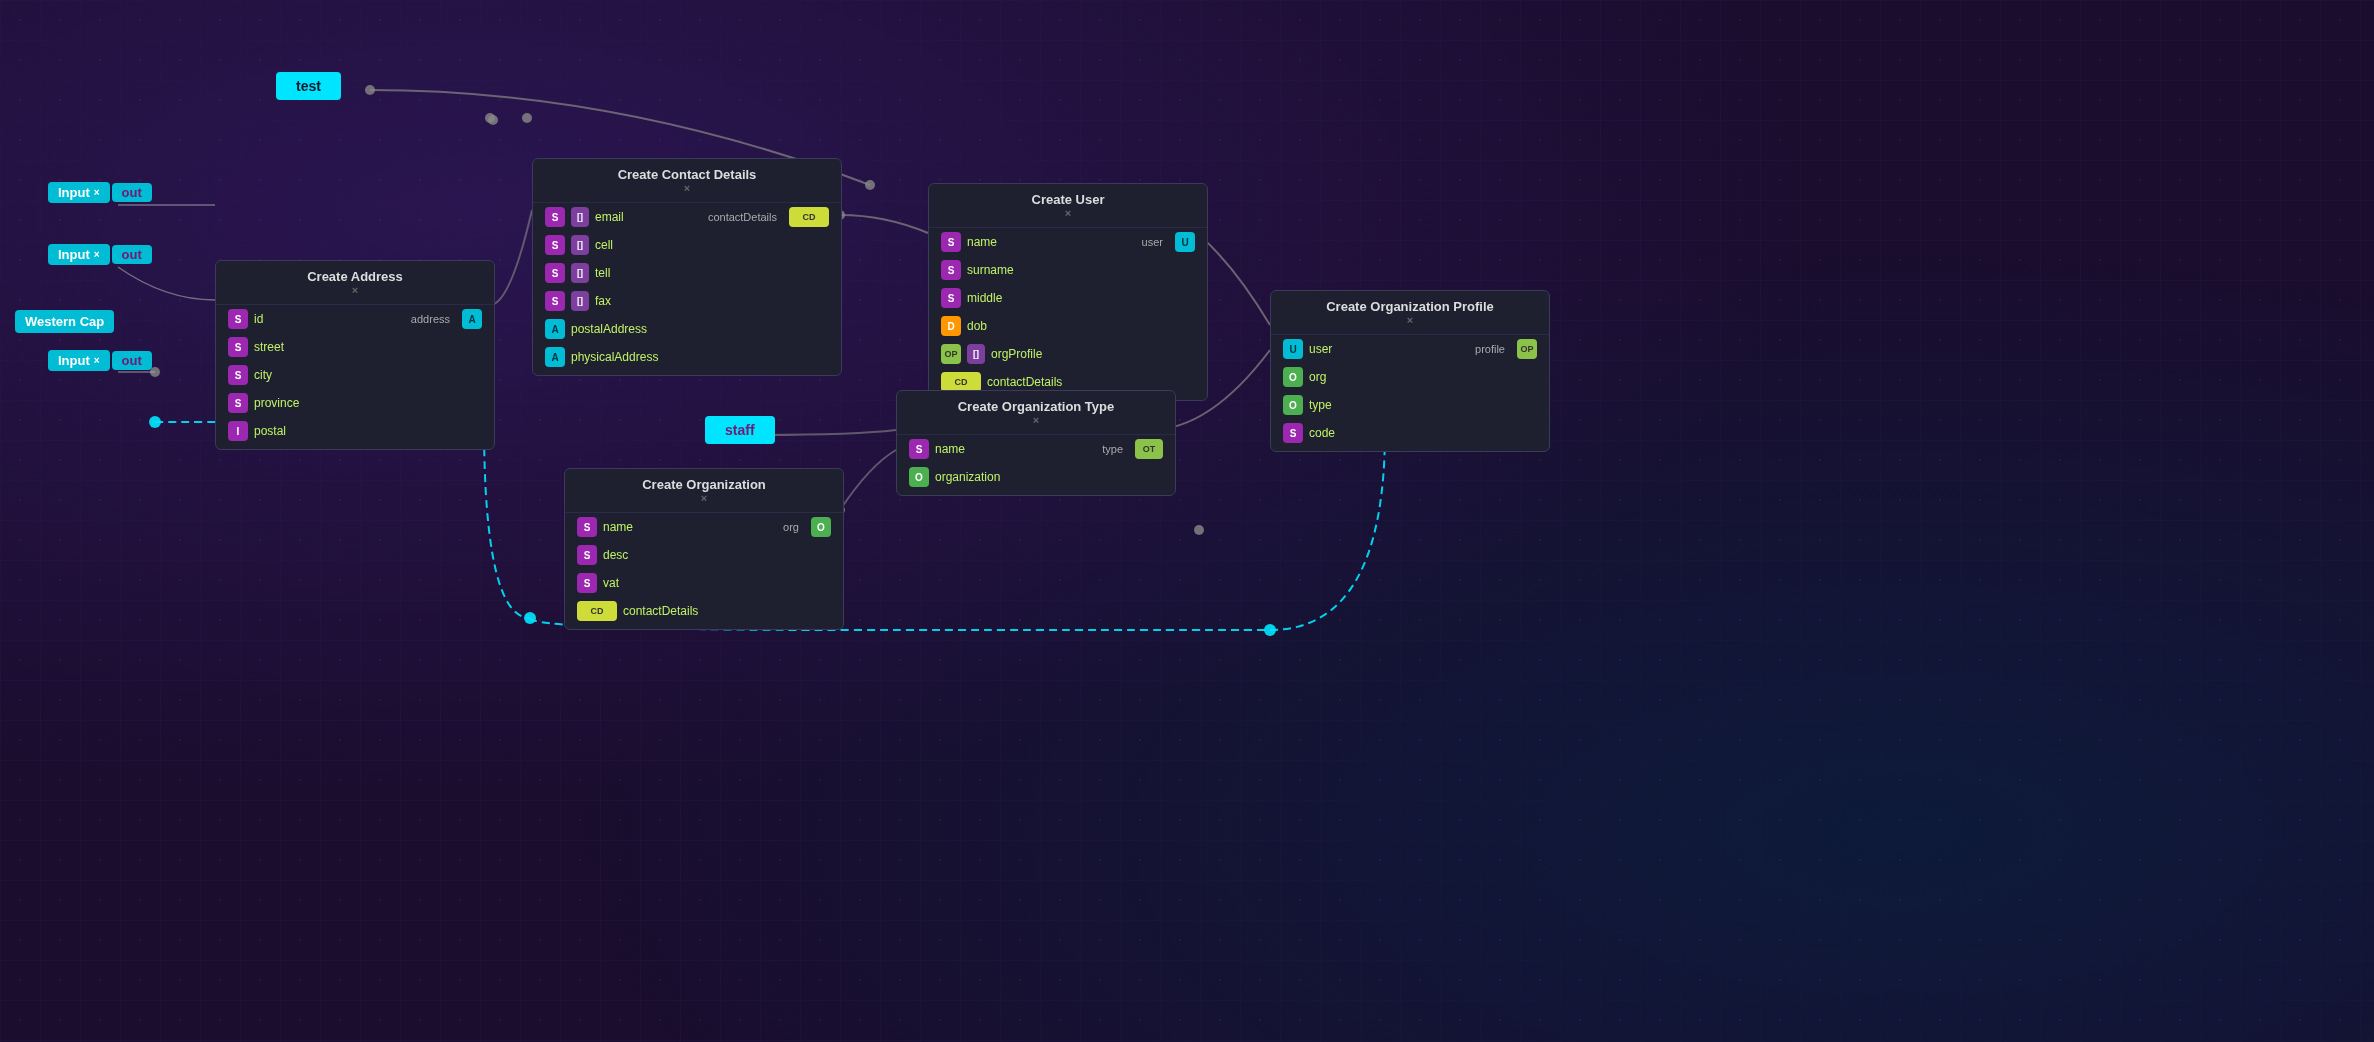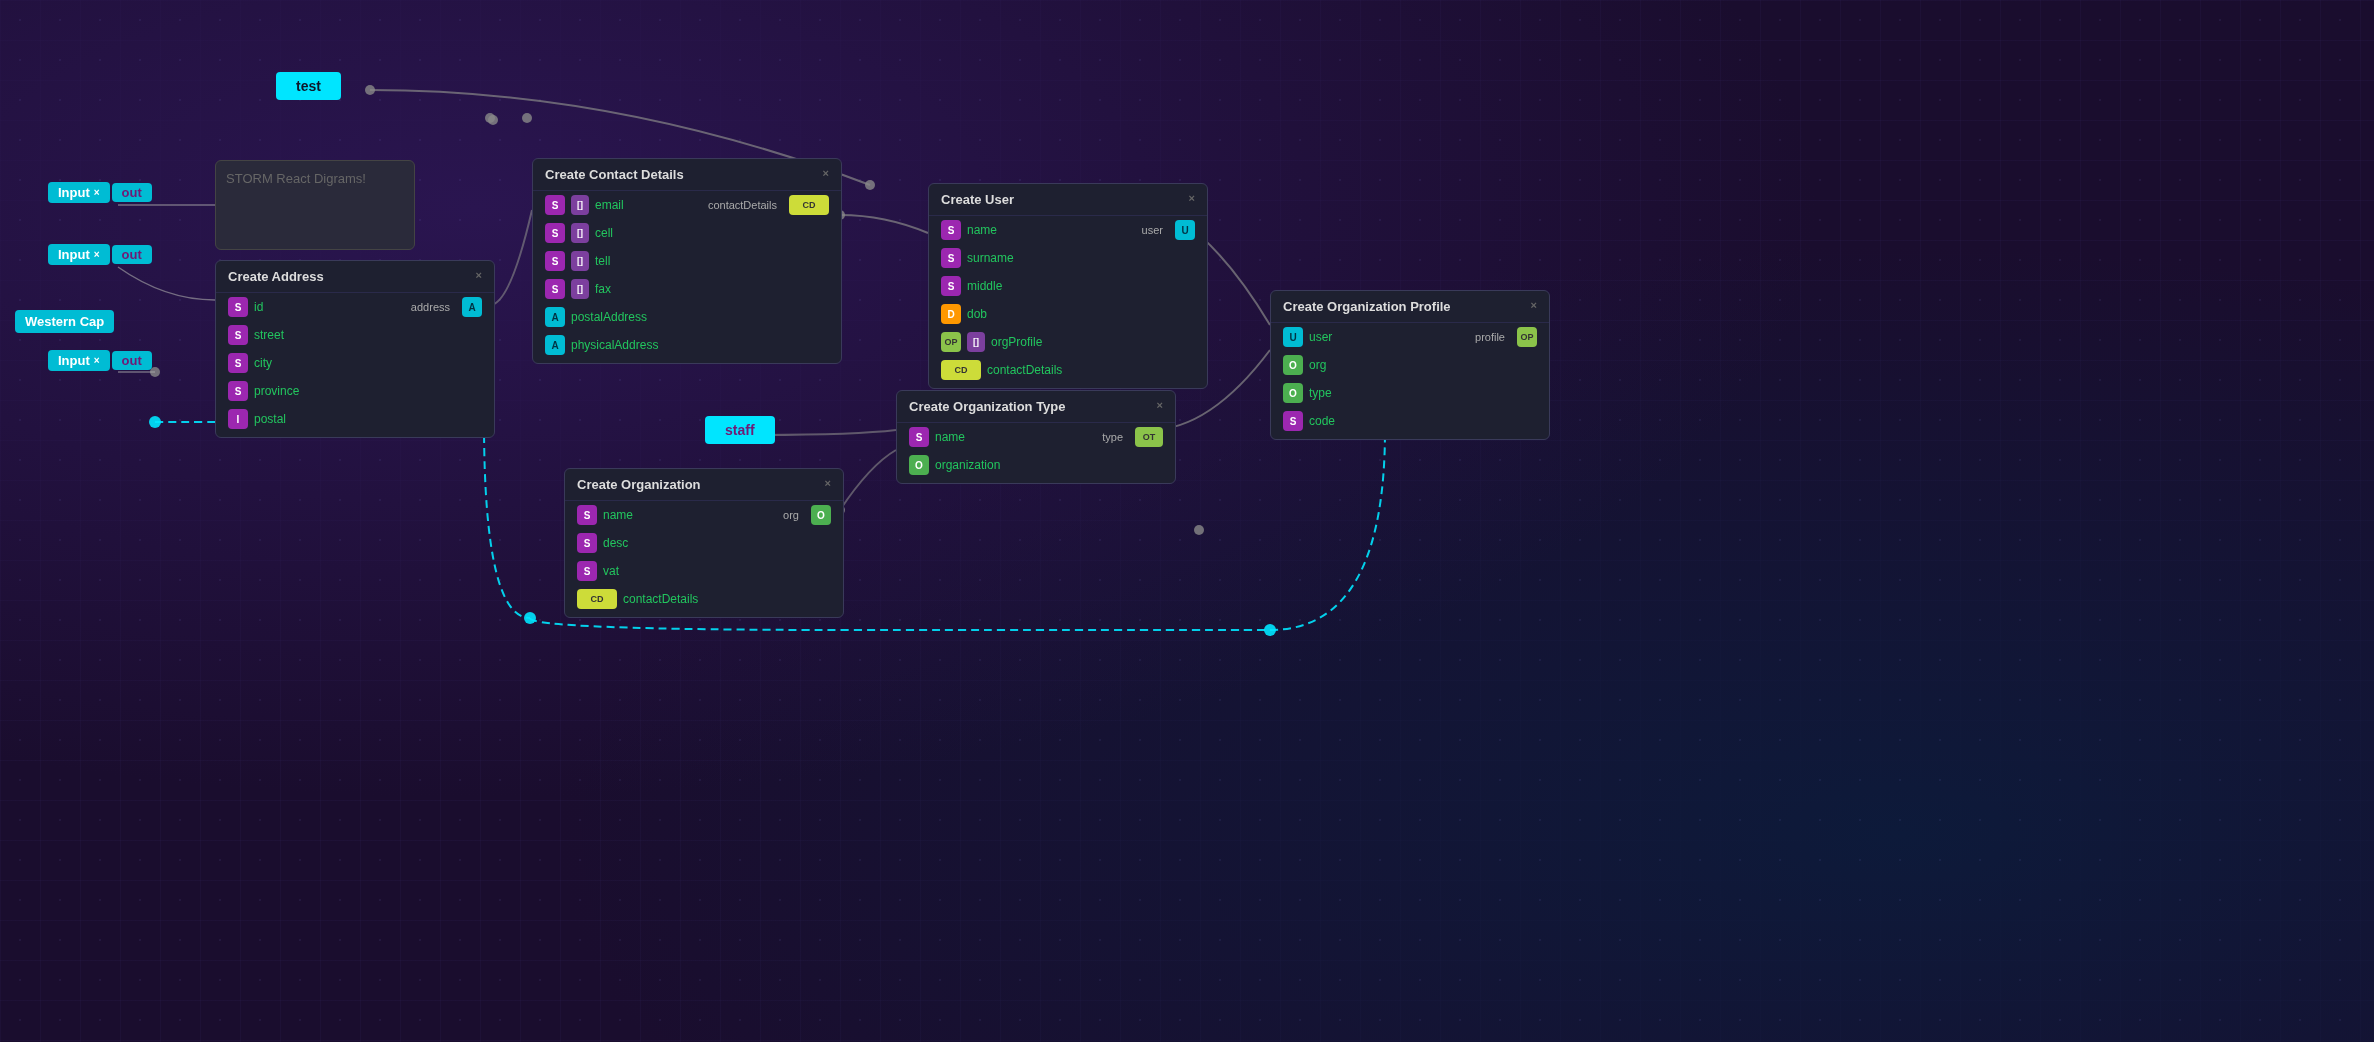--- a/index.html
+++ b/index.html
@@ -130,21 +130,23 @@
       min-width: 280px;
     }
 
     .data-node-header {
       padding: 8px 12px;
       font-size: 13px;
       font-weight: bold;
       color: #ddd;
       display: flex;
       justify-content: space-between;
+      align-items: center;
       border-bottom: 1px solid #2a2a4a;
+      flex-direction: column;
     }
 
     .data-node-close {
       color: #666;
       font-size: 11px;
       cursor: pointer;
     }
 
     .data-node-row {
       display: flex;
@@ -177,21 +179,21 @@
     .badge-d { background: #ff9800; color: #fff; }
     .badge-i { background: #9c27b0; }
     .badge-cd { background: #cddc39; color: #333; width: 40px; font-size: 9px; }
     .badge-op { background: #8bc34a; color: #333; width: 20px; font-size: 9px; }
     .badge-ot { background: #8bc34a; color: #333; width: 28px; font-size: 9px; }
     .badge-o { background: #4caf50; color: #fff; }
     .badge-u { background: #00bcd4; color: #003344; }
     .badge-bracket { background: #7c3f9e; color: #fff; }
 
     .field-name {
-      color: #22c55e;
+      color: #bef264;
       font-size: 12px;
       flex: 1;
     }
 
     .output-label {
       color: #aaa;
       font-size: 11px;
       margin-left: auto;
       margin-right: 6px;
     }
@@ -289,23 +291,20 @@
   </div>
 
   <div class="test-node" style="left:276px; top:72px;">
     <span>test</span>
   </div>
 
   <div class="staff-node" style="left:693px; top:416px;">
     <span>staff</span>
   </div>
 
-  <div class="storm-node" style="left:215px; top:160px;">
-    <div class="storm-text">STORM React Digrams!</div>
-  </div>
 
   <div class="data-node" style="left:215px; top:260px; width:260px;">
     <div class="data-node-header">
       <span>Create Address</span>
       <span class="data-node-close">×</span>
     </div>
     <div class="data-node-row">
       <span class="badge badge-s">S</span>
       <span class="field-name">id</span>
       <span class="output-label">address</span>

